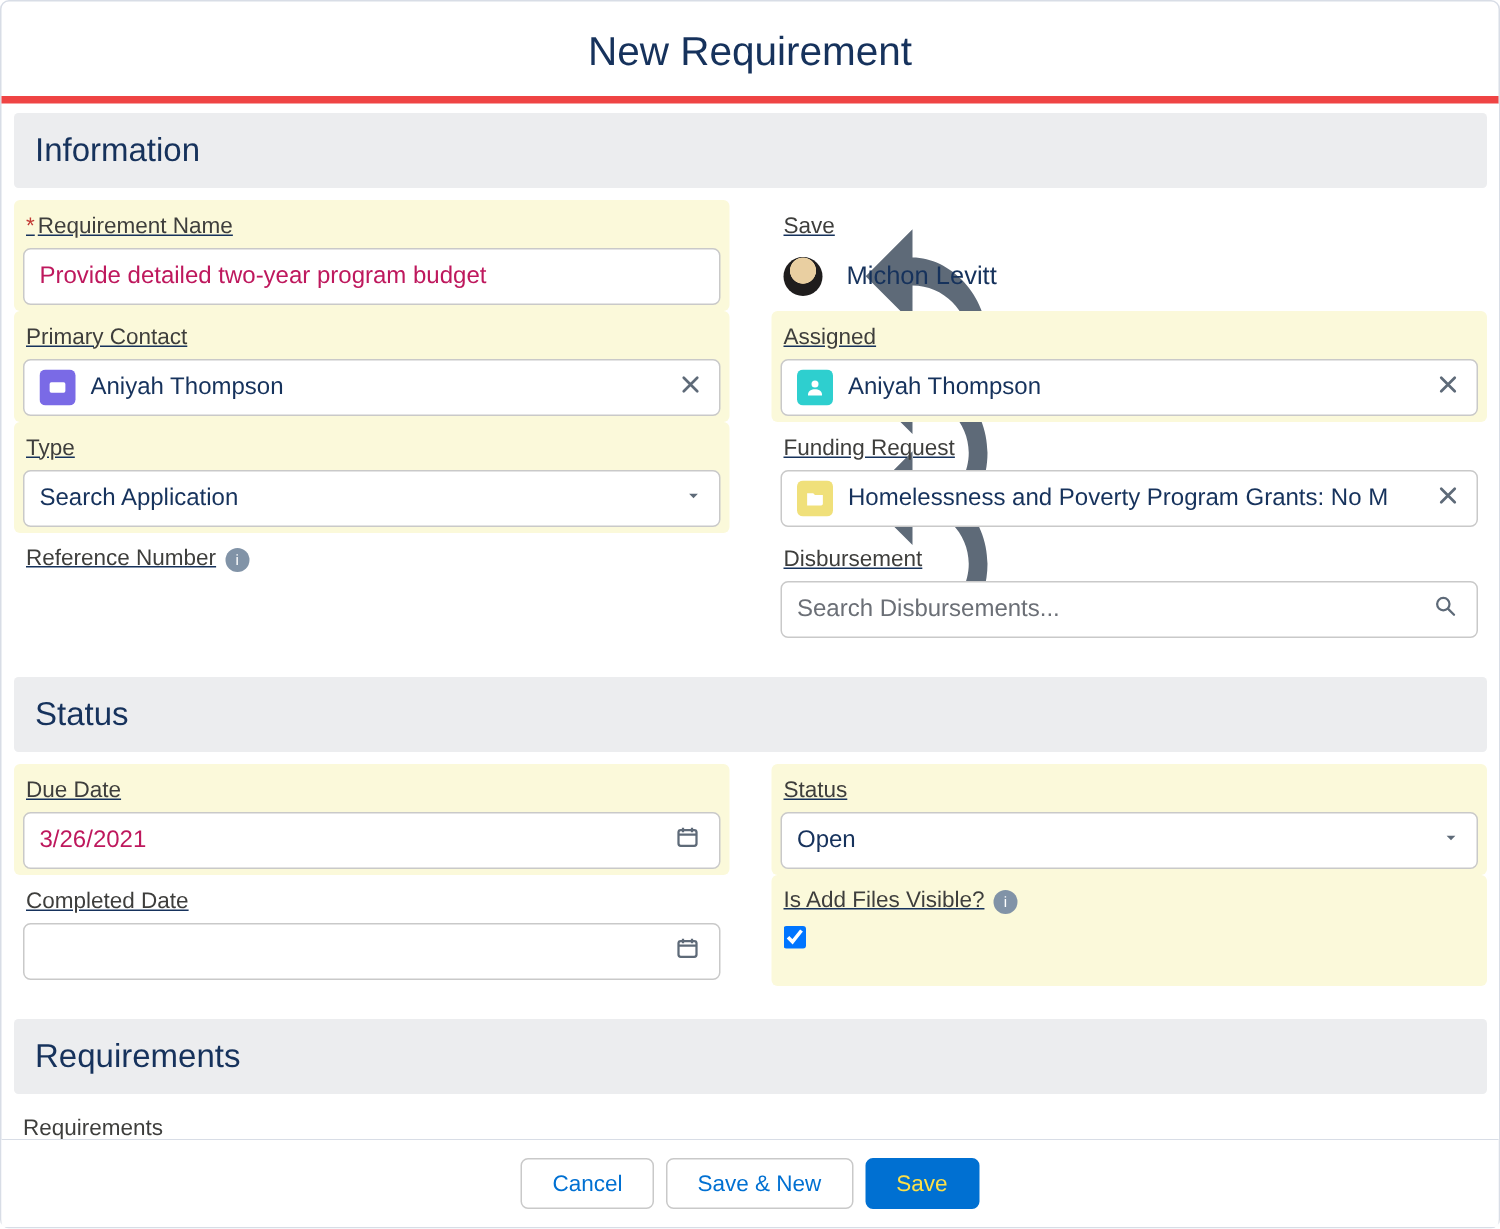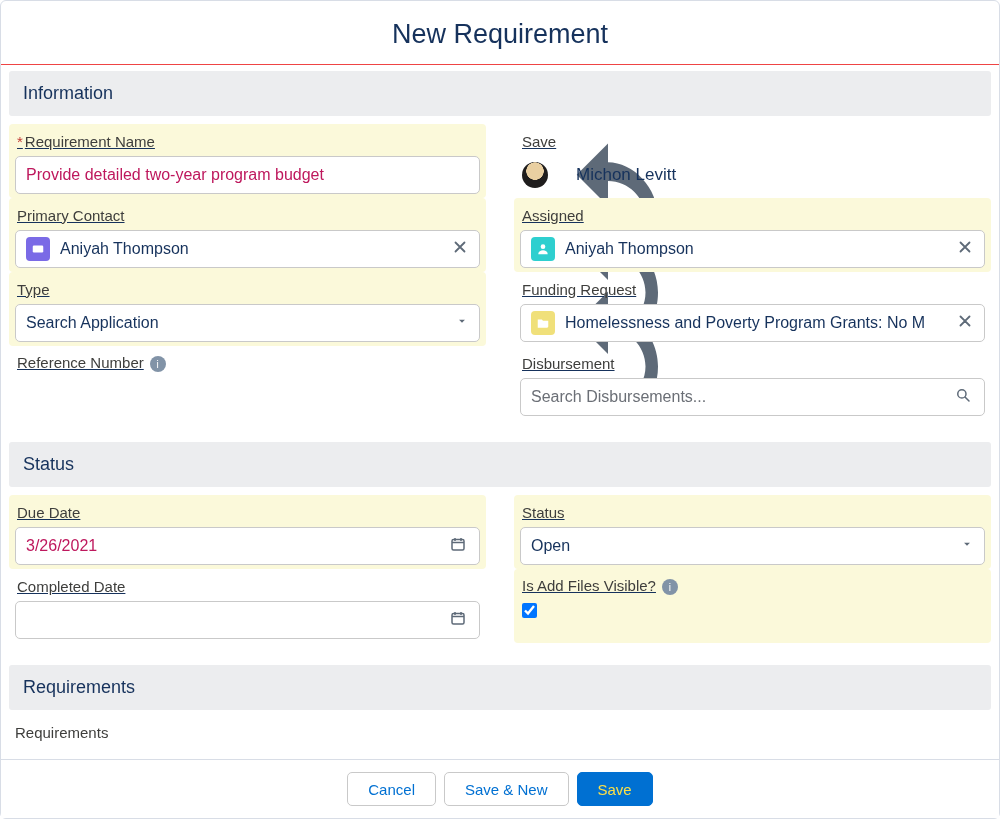--- a/index.html
+++ b/index.html
@@ -1,21 +1,21 @@
 <!DOCTYPE html>
 <html><head>
 <meta charset="utf-8">
 <style>
   * { box-sizing: border-box; margin: 0; padding: 0; }
   html, body { width: 1000px; height: 819px; font-family: -apple-system, "Segoe UI", Arial, sans-serif; color: #16325c; background: #fff; overflow: hidden; }
   .modal { width: 1000px; height: 819px; border: 1px solid #d8dde6; border-radius: 6px; display: flex; flex-direction: column; }
-  .modal-header { text-align: center; padding: 18px 0 14px; border-bottom: 1px solid #ef4444; }
+  .modal-header { text-align: center; padding: 18px 0 14px; border-bottom: 5px solid #ef4444; }
   .modal-header h1 { font-size: 27px; font-weight: 400; }
   .body { flex: 1; overflow: auto; background: #fff; padding: 0 8px; }
-  .section-header { background: #ecedef; padding: 12px 14px; font-size: 18px; font-weight: 400; margin-top: 6px; border-radius: 3px; }
+  .section-header { background: #ecedef; padding: 12px 14px; font-size: 22px; font-weight: 400; margin-top: 6px; border-radius: 3px; }
   .grid { display: grid; grid-template-columns: 1fr 1fr; gap: 0 28px; padding: 8px 0 16px; }
   .field { padding: 4px 6px; }
   .field.highlight { background: #fbf9da; border-radius: 4px; }
   .field-head { display: flex; align-items: center; justify-content: space-between; min-height: 28px; padding: 2px 2px 4px 2px; text-decoration: underline; }
   .field-label { font-size: 15px; color: #3e3e3c; }
   .field-label .req { color: #c23934; margin-right: 2px; }
   .undo { width: 20px; height: 20px; color: #5e6a78; cursor: pointer; flex: none; }
   .info-dot { display: inline-flex; width: 16px; height: 16px; background: #8193a7; color: #fff; border-radius: 50%; font-size: 10px; align-items: center; justify-content: center; margin-left: 6px; }
   .input, .lookup, .select { width: 100%; height: 38px; border: 1px solid #c9c9c9; border-radius: 5px; background: #fff; display: flex; align-items: center; padding: 0 10px; font-size: 16px; color: #16325c; }
   .input input { border: none; outline: none; width: 100%; font-size: 16px; color: #be185d; background: transparent; }
@@ -32,21 +32,21 @@
   .select { justify-content: space-between; cursor: pointer; }
   .caret { color: #5e6a78; }
   .caret svg { width: 14px; height: 14px; }
   .search-input { position: relative; }
   .search-input input::placeholder { color: #6b6f76; }
   .search-icon { position: absolute; right: 12px; top: 50%; transform: translateY(-50%); color: #5e6a78; }
   .search-icon svg { width: 18px; height: 18px; }
   .date-input { position: relative; }
   .date-icon { position: absolute; right: 12px; top: 50%; transform: translateY(-50%); color: #5e6a78; }
   .date-icon svg { width: 18px; height: 18px; }
-  .owner-row { display: flex; align-items: center; gap: 28px; padding: 6px 2px; }
+  .owner-row { display: flex; align-items: center; gap: 16px; padding: 6px 2px; }
   .owner-avatar { width: 26px; height: 26px; border-radius: 50%; background: radial-gradient(circle at 50% 35%, #e9cfa1 0 40%, #1f1d1d 42% 100%); }
   .owner-name { font-size: 17px; }
   .checkbox-row { padding: 2px 2px 12px 2px; }
   .checkbox-row input { width: 15px; height: 15px; }
   .footer { position: relative; border-top: 1px solid #d8dde6; padding: 12px 0; display: flex; justify-content: center; gap: 8px; background: rgba(255,255,255,0.95); }
   .btn { height: 34px; padding: 16px 20px; border-radius: 5px; font-size: 15px; cursor: pointer; display: inline-flex; align-items: center; }
   .btn.neutral { background: #fff; border: 1px solid #c9c9c9; color: #0070d2; }
   .btn.brand   { background: #0070d2; border: 1px solid #0070d2; color: #fde047; }
 </style>
 </head>

